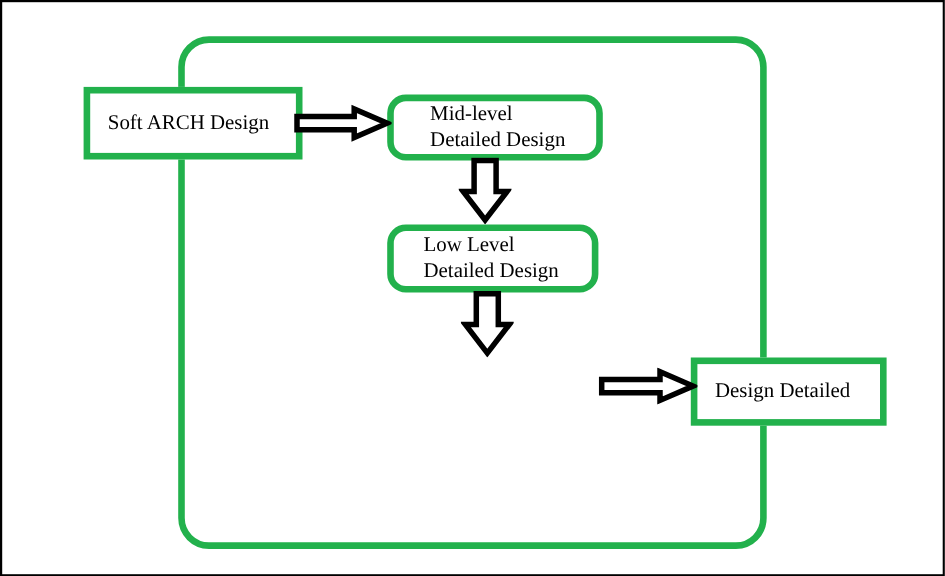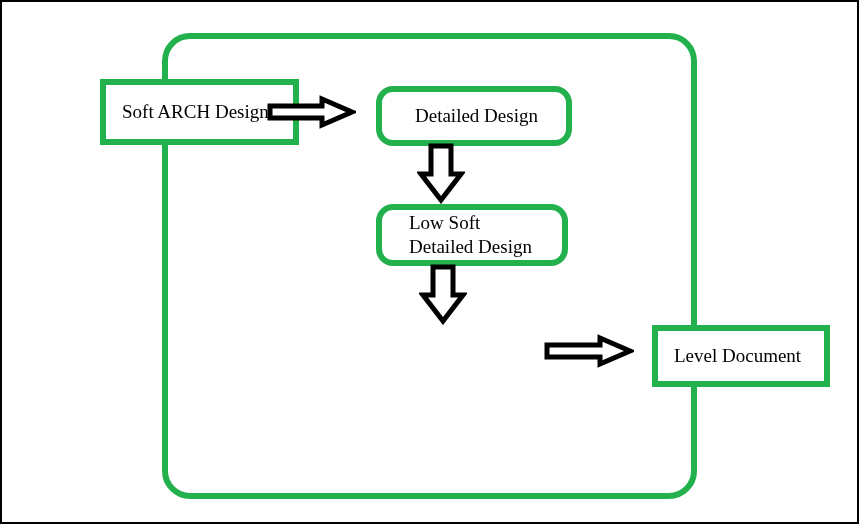--- a/index.html
+++ b/index.html
@@ -29,21 +29,20 @@
     position:absolute;
     box-sizing:border-box;
     border:6px solid var(--green);
     background:var(--bg);
     font-size:19px;
     line-height:24px;
     display:flex;
     flex-direction:column;
     justify-content:center;
     white-space:nowrap;
-    margin-left:24px;
   }
   .node.rect{border-radius:0;}
   .node.rounded{border-radius:17px;}
   .node span{display:block;}
   #node-soft-arch   {left:74px;  top:77px;  width:199px; height:66px; padding-left:16px;}
   #node-mid-level   {left:350px; top:84px;  width:196px; height:60px; padding-left:33px;}
   #node-low-level   {left:350px; top:202px; width:192px; height:62px; padding-left:27px;}
   #node-finalization{left:345px; top:320px; width:200px; height:59px; padding-left:22px;}
   #node-document    {left:626px; top:323px; width:178px; height:62px; padding-left:16px;}
   .arrow{position:absolute;}
@@ -58,31 +57,32 @@
 
 <div class="stage">
 
   <div class="frame"></div>
 
   <div class="node rect" id="node-soft-arch">
     <span>Soft ARCH Design</span>
   </div>
 
   <div class="node rounded" id="node-mid-level">
+    <span>Mid-level</span>
     <span>Detailed Design</span>
   </div>
 
   <div class="node rounded" id="node-low-level">
-    <span>Low Soft</span>
+    <span>Low Level</span>
     <span>Detailed Design</span>
   </div>
 
 
   <div class="node rect" id="node-document">
-    <span>Level Document</span>
+    <span>Design Detailed</span>
   </div>
 
   <svg class="arrow" id="arrow-1" viewBox="0 0 90 34">
     <polygon points="4,11 56,11 56,4 86,17 56,30 56,23 4,23"></polygon>
   </svg>
 
   <svg class="arrow" id="arrow-2" viewBox="0 0 48 61">
     <polygon points="14,3 34,3 34,31 44,31 24,57 4,31 14,31"></polygon>
   </svg>
 

